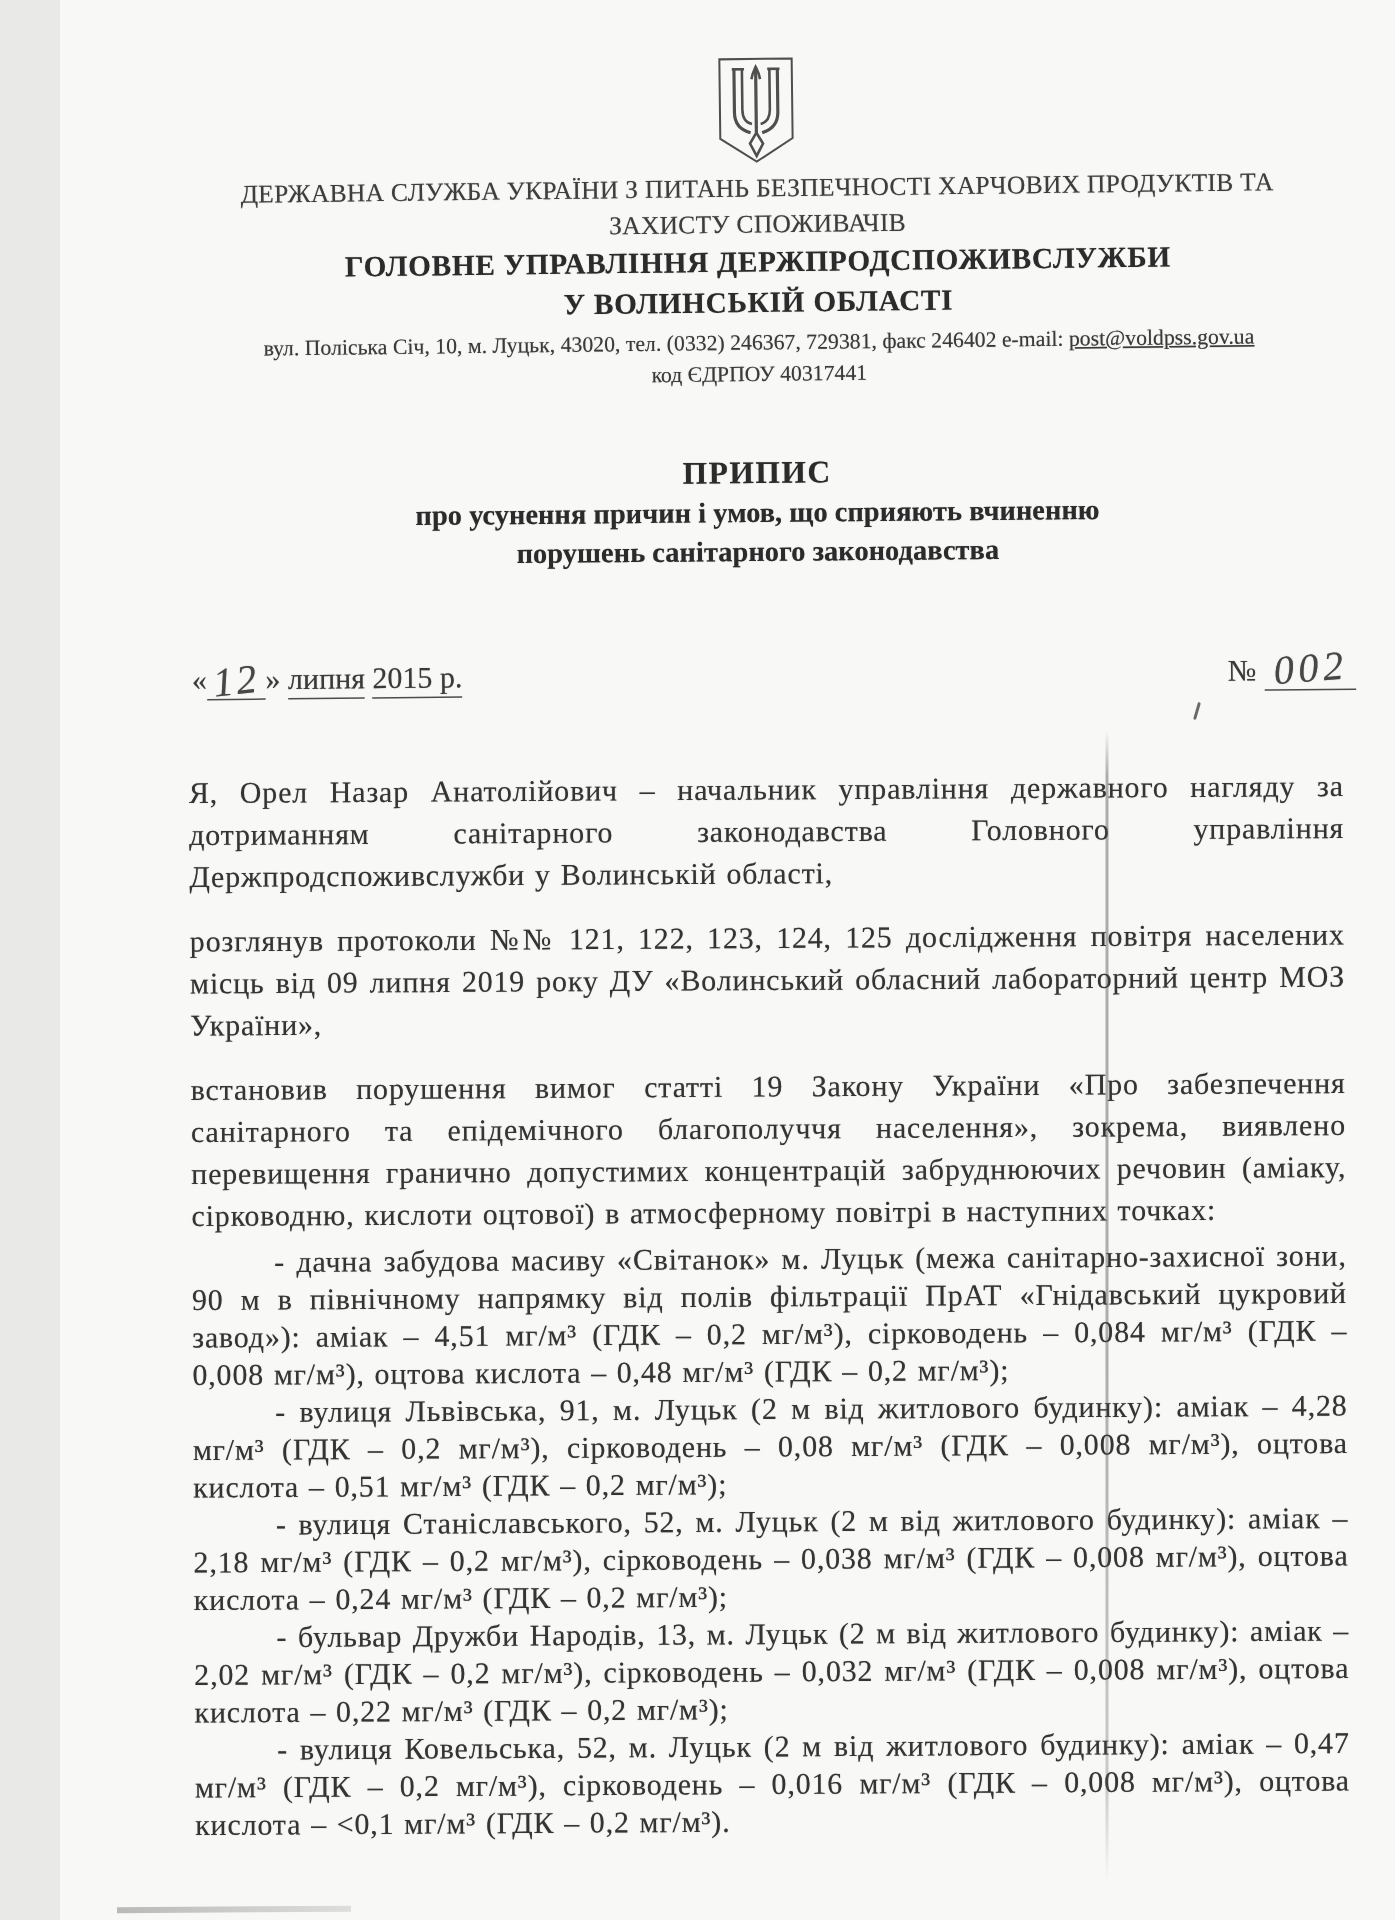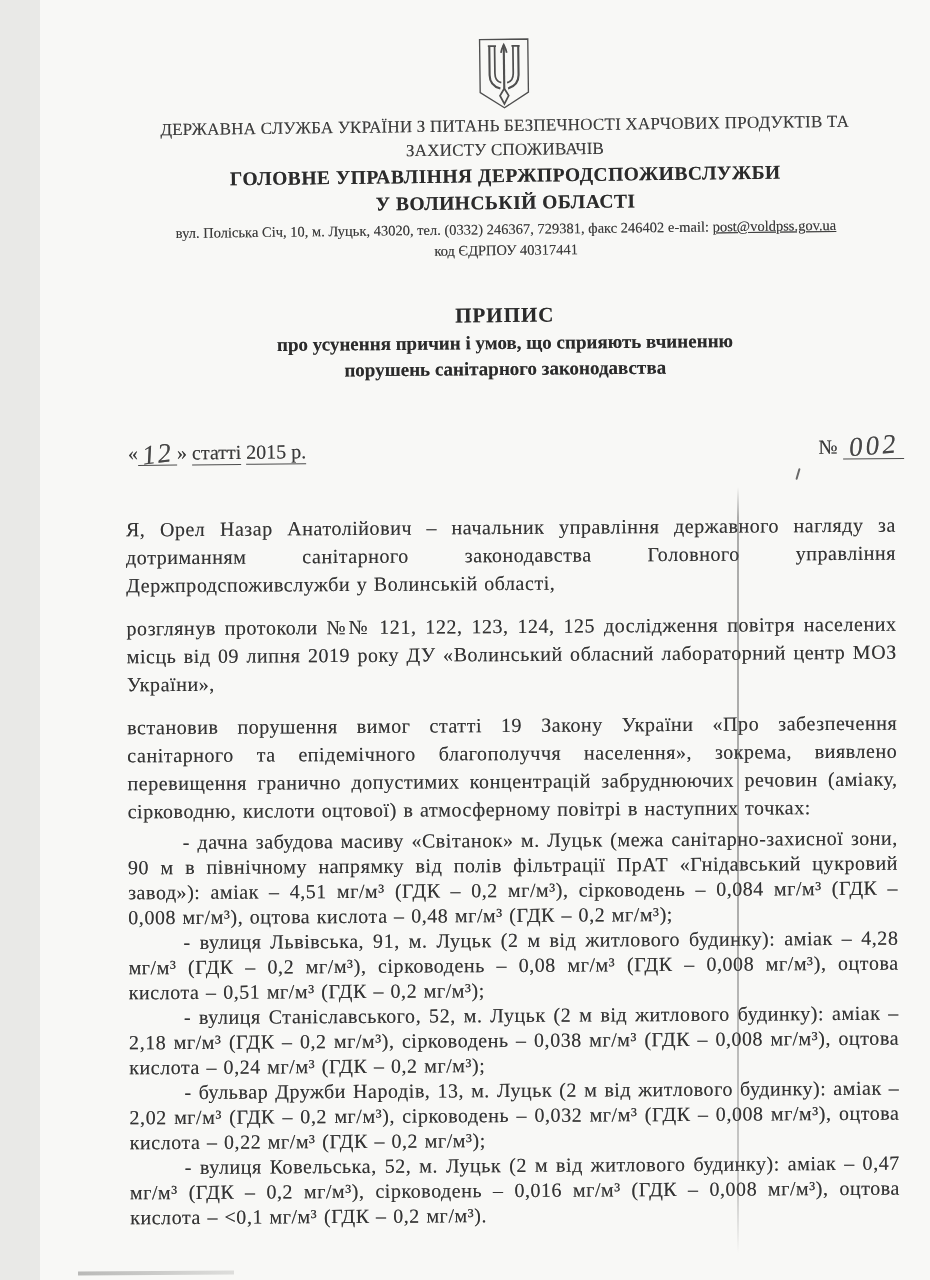--- a/index.html
+++ b/index.html
@@ -130,21 +130,21 @@
 
   <div class="title-block">
     <div class="doc-title">ПРИПИС</div>
     <div class="doc-subtitle">про усунення причин і умов, що сприяють вчиненню</div>
     <div class="doc-subtitle">порушень санітарного законодавства</div>
   </div>
 
   <div class="date-line">
     <div>
       <span>«</span><span class="u"><span class="handwritten hw-day">12</span></span><span>»</span>
-      <span class="u">статті</span>
+      <span class="u">липня</span>
       <span class="u">2015 р.</span>
     </div>
     <div>
       <span>№</span>
       <span class="u"><span class="handwritten hw-num">002</span></span>
     </div>
   </div>
   <div class="tick-mark"></div>
 
   <div class="body-text">

